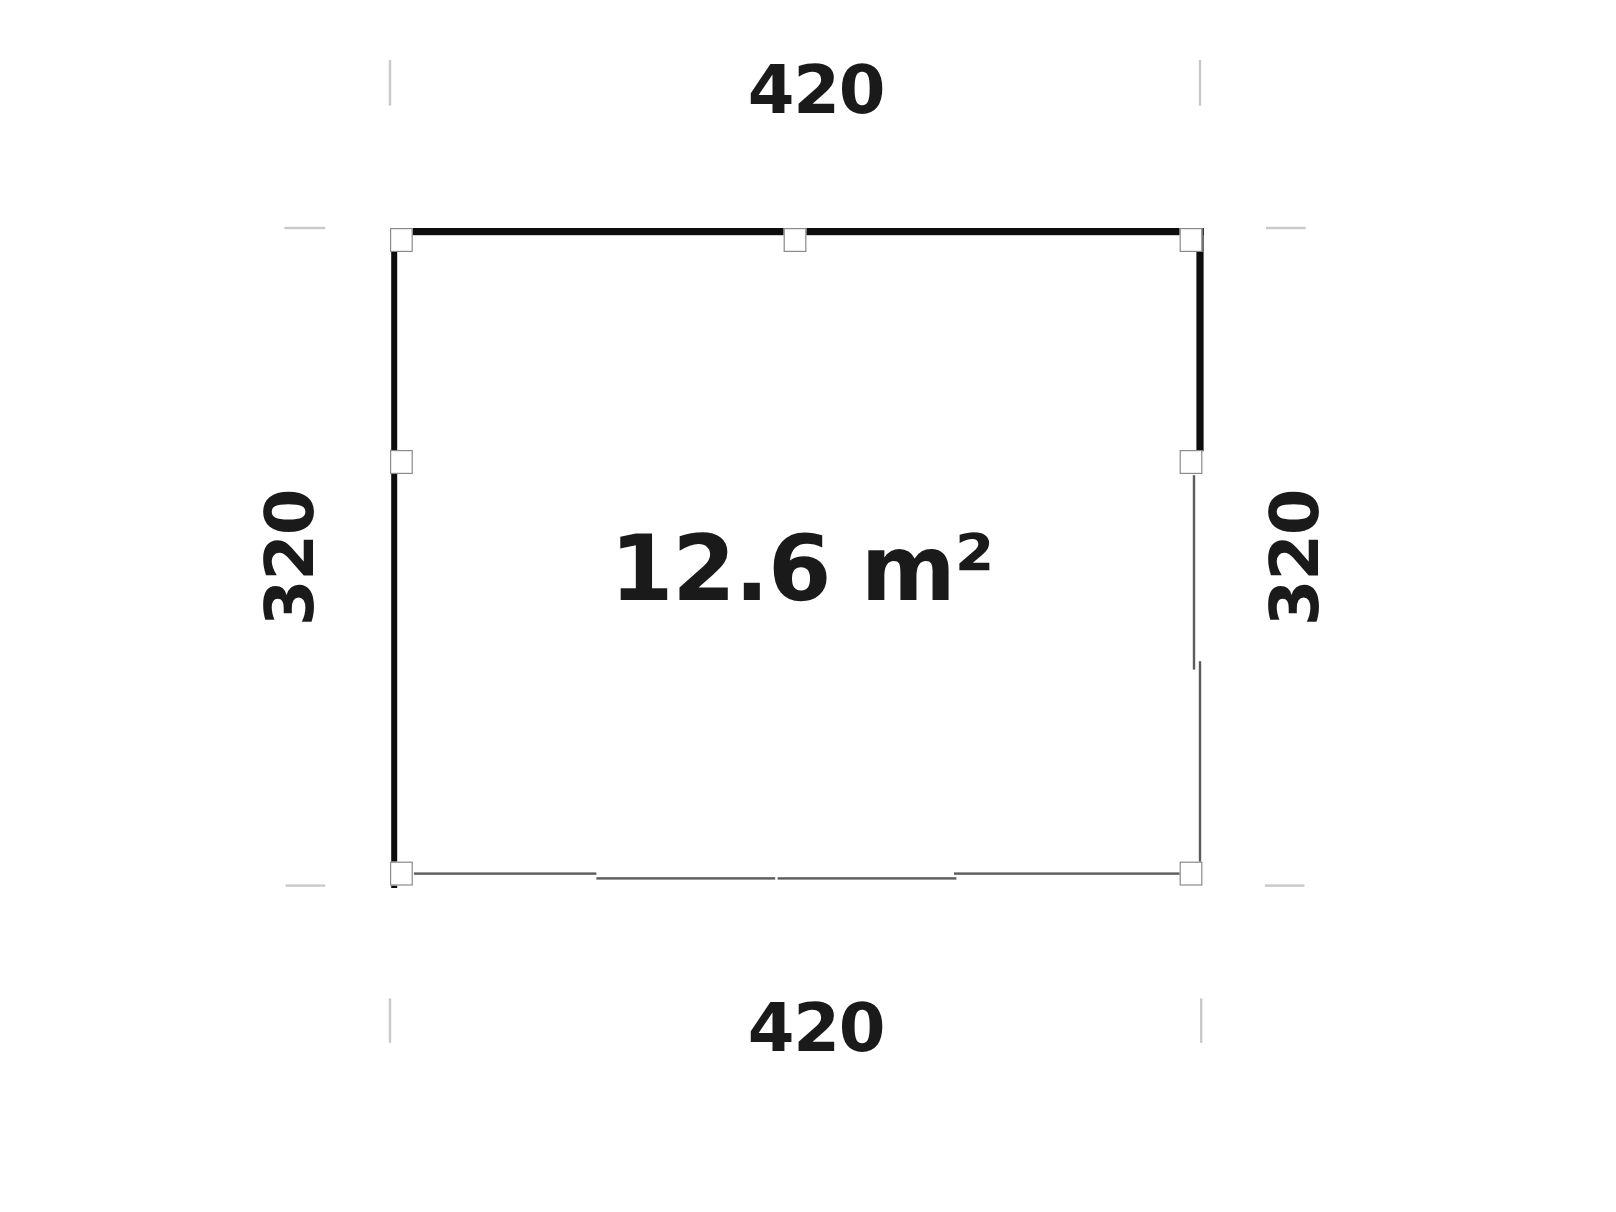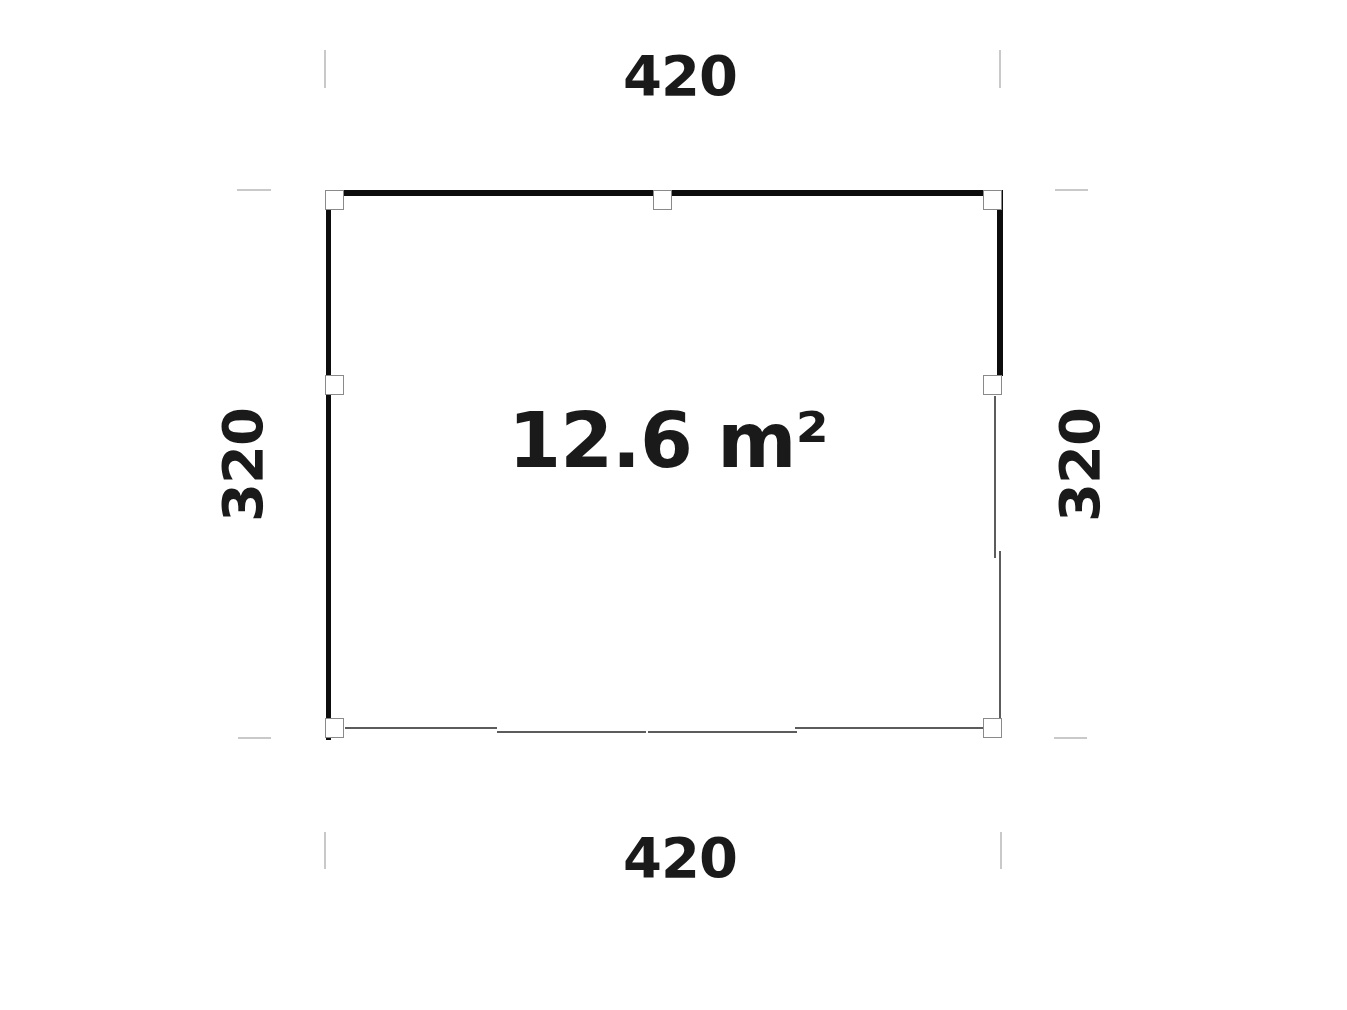--- a/index.html
+++ b/index.html
@@ -71,21 +71,21 @@
     text-align:center;
     line-height:1;
     letter-spacing:-1px;
   }
   .dim-top{left:580px;top:48px;width:200px;}
   .dim-bottom{left:580px;top:830px;width:200px;}
   .dim-left{left:143px;top:437px;width:200px;transform:rotate(-90deg);}
   .dim-right{left:980px;top:437px;width:200px;transform:rotate(-90deg);}
   .area-label{
     position:absolute;
-    left:418px;top:399px;width:500px;
+    left:418px;top:432px;width:500px;
     font-size:76px;
     font-weight:700;
     text-align:center;
     line-height:1.1;
     letter-spacing:-1px;
     color:var(--text);
     z-index:3;
   }
 </style>
 </head>

